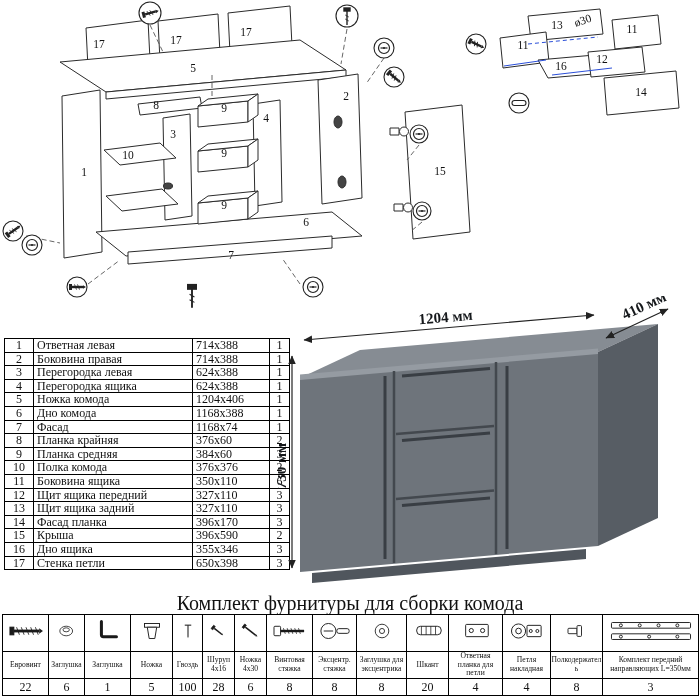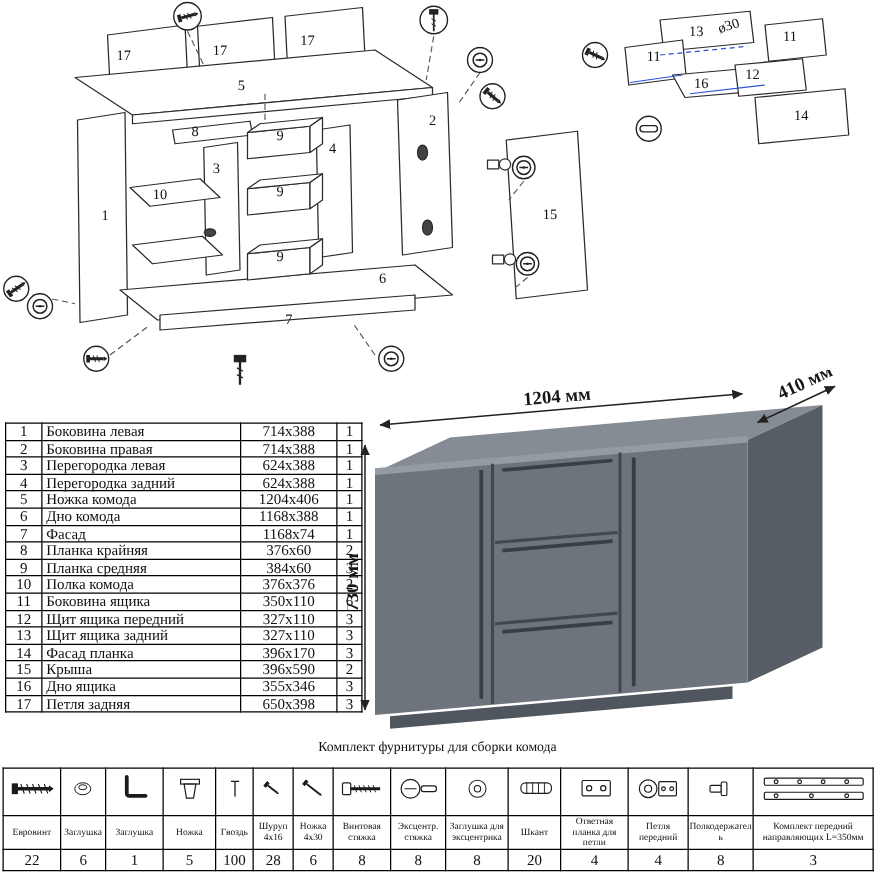--- a/index.html
+++ b/index.html
@@ -5,23 +5,23 @@
   html,body{margin:0;padding:0;}
   body{width:700px;height:700px;background:#fff;font-family:"Liberation Serif",serif;color:#111;}
   .page{position:relative;width:700px;height:700px;overflow:hidden;background:#fff;}
   svg text{font-family:"Liberation Serif",serif;}
   .exploded{position:absolute;left:0;top:0;}
   .render{position:absolute;left:278px;top:296px;}
   .parts{position:absolute;left:4px;top:338px;border-collapse:collapse;font-size:12px;}
   .parts td{border:1px solid #000;padding:0 3px;height:12.6px;line-height:1.05;white-space:nowrap;}
   .c-num{width:22px;text-align:center;}
   .c-name{width:152px;text-align:left;}
-  .c-size{width:70px;text-align:center;margin-left:48px;}
+  .c-size{width:70px;margin-left:48px;}
   .c-qty{width:13px;text-align:center;}
-  .hw-title{position:absolute;left:0;top:592px;width:700px;text-align:center;font-size:11px;}
+  .hw-title{position:absolute;left:0;top:592px;width:700px;text-align:center;font-size:20px;}
   .hw{position:absolute;left:2px;top:614px;width:696px;border-collapse:collapse;table-layout:fixed;}
   .hw td{border:1px solid #000;text-align:center;vertical-align:middle;padding:0;overflow:hidden;}
   .icon-cell{height:36px;}
   .name-cell{height:26px;font-size:7.6px;line-height:1.15;padding:1px;overflow-wrap:anywhere;}
   .qty-cell{height:16px;font-size:12px;margin-left:36px;}
   .dim-text{font-size:15px;font-weight:bold;fill:#15181b;}
   .lbl{font-size:11.5px;fill:#111;text-anchor:middle;}
 </style>
 </head>
 <body>
@@ -181,39 +181,39 @@
   <table class="parts">
     <colgroup>
         <col style="width:26px">
         <col style="width:158px">
         <col style="width:76px">
         <col style="width:17px">
       </colgroup>
     <tbody>
       <tr>
           <td class="c-num">1</td>
-          <td class="c-name">Боковина левая</td>
+          <td class="c-name">Ответная левая</td>
           <td class="c-size">714x388</td>
           <td class="c-qty">1</td>
         </tr>
       <tr>
           <td class="c-num">2</td>
           <td class="c-name">Боковина правая</td>
           <td class="c-size">714x388</td>
           <td class="c-qty">1</td>
         </tr>
       <tr>
           <td class="c-num">3</td>
           <td class="c-name">Перегородка левая</td>
           <td class="c-size">624x388</td>
           <td class="c-qty">1</td>
         </tr>
       <tr>
           <td class="c-num">4</td>
-          <td class="c-name">Перегородка задний</td>
+          <td class="c-name">Перегородка ящика</td>
           <td class="c-size">624x388</td>
           <td class="c-qty">1</td>
         </tr>
       <tr>
           <td class="c-num">5</td>
           <td class="c-name">Ножка комода</td>
           <td class="c-size">1204x406</td>
           <td class="c-qty">1</td>
         </tr>
       <tr>
@@ -277,21 +277,21 @@
           <td class="c-qty">2</td>
         </tr>
       <tr>
           <td class="c-num">16</td>
           <td class="c-name">Дно ящика</td>
           <td class="c-size">355x346</td>
           <td class="c-qty">3</td>
         </tr>
       <tr>
           <td class="c-num">17</td>
-          <td class="c-name">Петля задняя</td>
+          <td class="c-name">Стенка петли</td>
           <td class="c-size">650x398</td>
           <td class="c-qty">3</td>
         </tr>
     </tbody>
   </table>
 
   <div class="render">
     <svg width="422" height="300" viewBox="0 0 422 300">
       <defs>
         <marker id="dim" viewBox="0 0 10 10" refX="8.5" refY="5" markerWidth="8" markerHeight="8" orient="auto-start-reverse">
@@ -493,21 +493,21 @@
         <td class="name-cell">Заглушка</td>
         <td class="name-cell">Ножка</td>
         <td class="name-cell">Гвоздь</td>
         <td class="name-cell">Шуруп 4x16</td>
         <td class="name-cell">Ножка 4x30</td>
         <td class="name-cell">Винтовая стяжка</td>
         <td class="name-cell">Эксцентр. стяжка</td>
         <td class="name-cell">Заглушка для эксцентрика</td>
         <td class="name-cell">Шкант</td>
         <td class="name-cell">Ответная планка для петли</td>
-        <td class="name-cell">Петля передний</td>
+        <td class="name-cell">Петля накладная</td>
         <td class="name-cell">Полкодержатель</td>
         <td class="name-cell">Комплект передний направляющих L=350мм</td>
       </tr>
       <tr>
         <td class="qty-cell">22</td>
         <td class="qty-cell">6</td>
         <td class="qty-cell">1</td>
         <td class="qty-cell">5</td>
         <td class="qty-cell">100</td>
         <td class="qty-cell">28</td>

